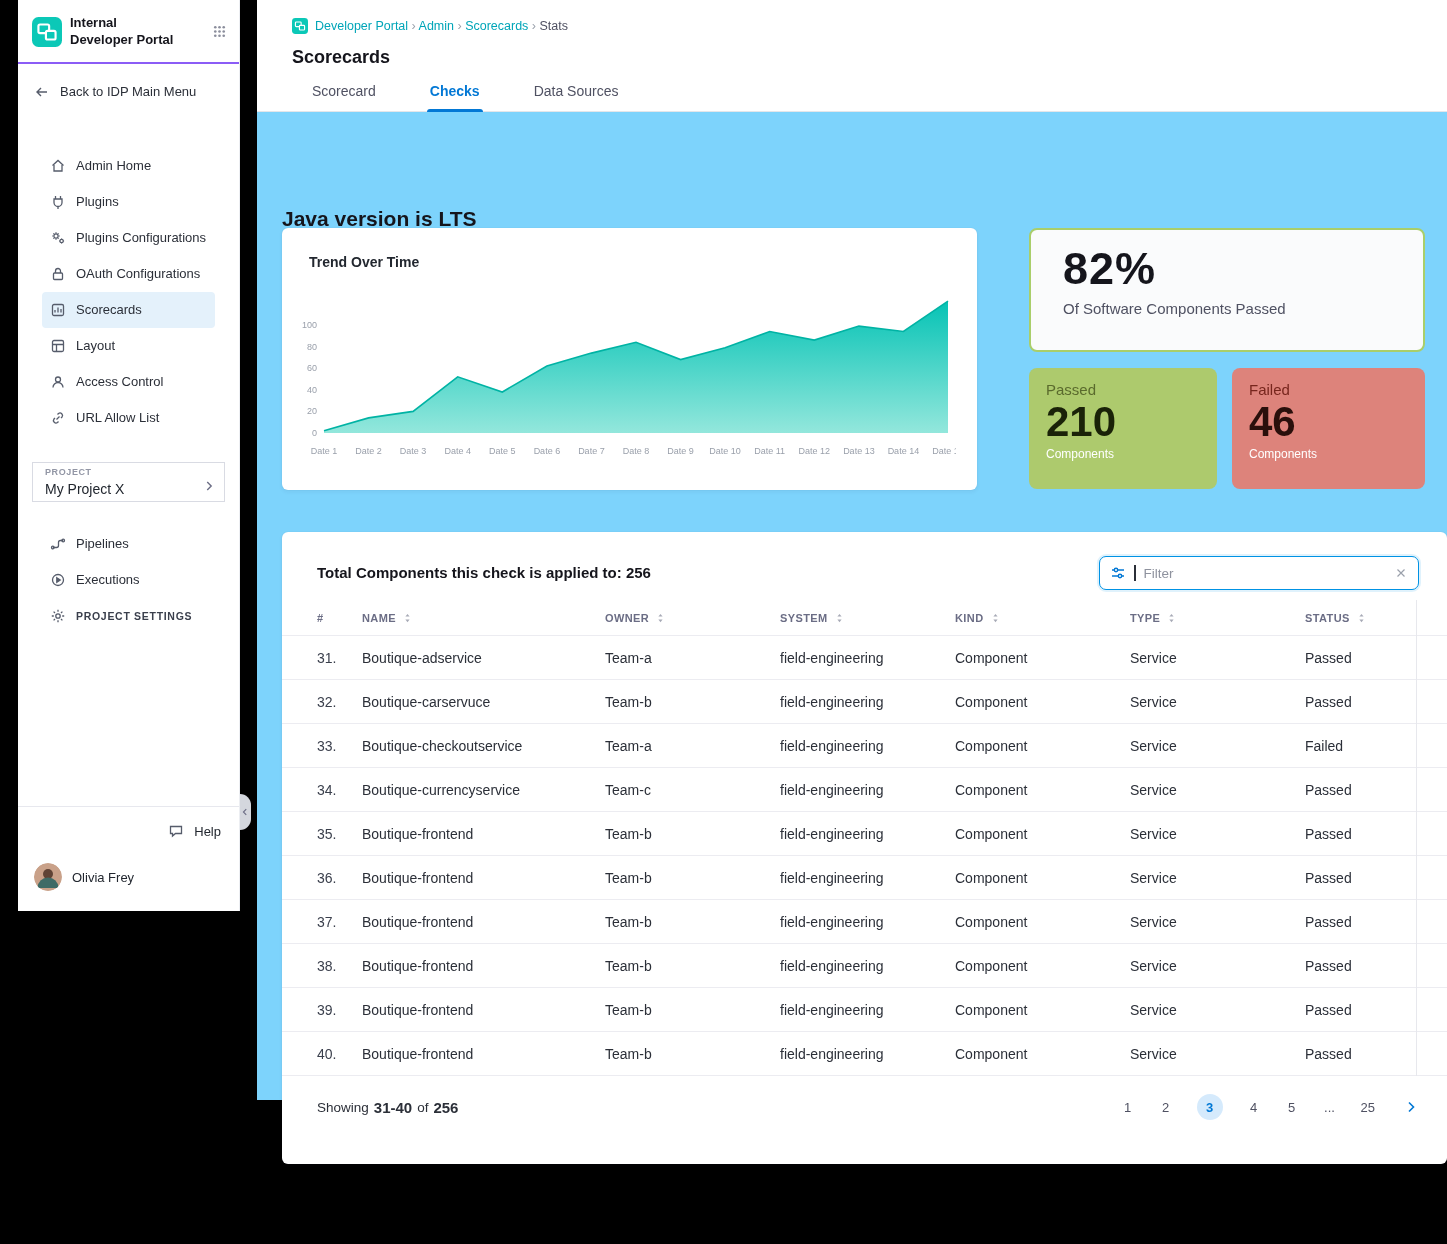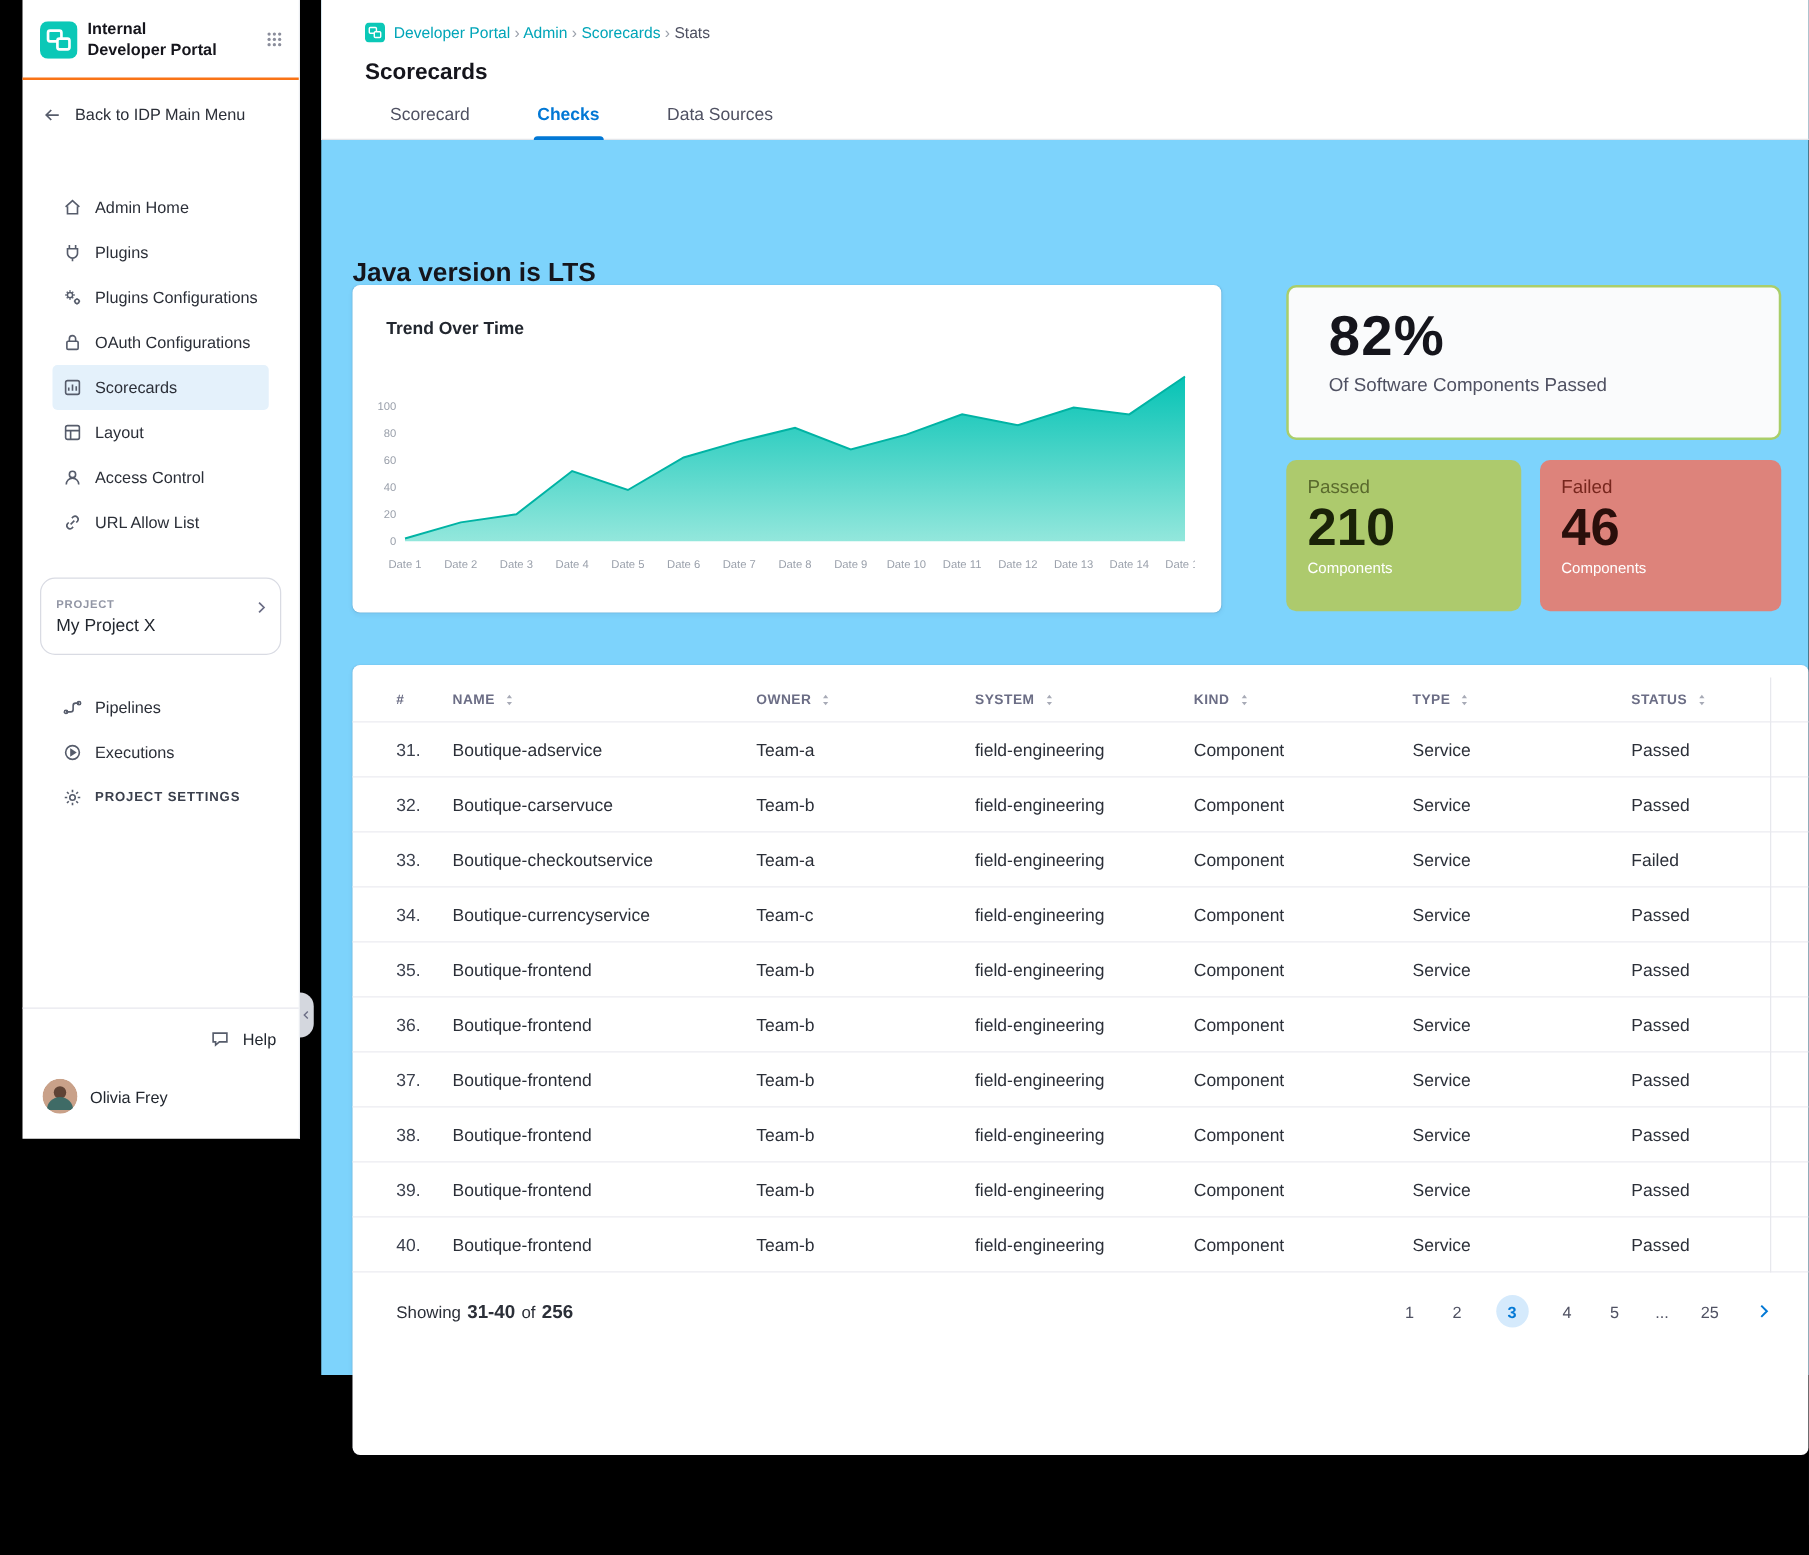--- a/index.html
+++ b/index.html
@@ -2,35 +2,35 @@
 <html><head>
 <meta charset="utf-8">
 <style>
   html,body{margin:0;padding:0;background:#000;}
   .stage{position:relative;width:1447px;height:1244px;background:#000;overflow:hidden;
          font-family:"Liberation Sans","DejaVu Sans",sans-serif;color:#22272f;}
 
   
   .sidebar{position:absolute;left:18px;top:0;width:222px;height:911px;background:#fff;
            border-right:1px solid #eceef2;display:flex;flex-direction:column;box-sizing:border-box;}
-  .side-header{display:flex;align-items:center;gap:8px;padding:15px 12px 13px 14px;border-bottom:2px solid #f97316;justify-content:center;}
+  .side-header{display:flex;align-items:center;gap:8px;padding:15px 12px 13px 14px;border-bottom:2px solid #8b5cf6;justify-content:center;}
   .logo svg{width:30px;height:30px;display:block;}
   .brand{font-size:13px;font-weight:700;line-height:1.3;color:#15151c;}
   .grid-ico{margin-left:auto;color:#8b8e9c;display:flex;cursor:pointer;}
   .grid-ico svg{width:15px;height:15px;}
   .back-item{display:flex;align-items:center;gap:10px;padding:20px 16px;font-size:13px;color:#2b2f38;cursor:pointer;}
   .nav{margin-top:28px;padding:0 24px;}
   .nav2{margin-top:24px;}
   .nav-item{display:flex;align-items:center;gap:10px;height:36px;padding:0 8px;border-radius:4px;
             font-size:13px;color:#2b2f38;cursor:pointer;}
   .nav-item.active{background:#e4f1fb;}
   .nav-item.caps .nav-label{font-size:10.5px;letter-spacing:.7px;font-weight:700;color:#3a3f4c;}
   .nav-ico{color:#565c6b;display:flex;}
   .nav-ico svg{width:16px;height:16px;}
-  .project-card{margin:26px 14px 0;border:1px solid #d9dbe3;border-radius:12px;padding:15px 12px;position:relative;cursor:pointer;}
+  .project-card{margin:26px 14px 0;border:1px solid #d9dbe3;border-radius:0;padding:4px 12px;position:relative;cursor:pointer;}
   .project-label{font-size:9px;font-weight:700;letter-spacing:.6px;color:#9296a5;}
   .project-name{font-size:14px;color:#22272f;margin-top:4px;}
   .project-chevron{position:absolute;right:8px;top:16px;color:#6b6d85;display:flex;}
   .project-chevron svg{width:14px;height:14px;}
   .side-spacer{flex:1;}
   .side-divider{height:1px;background:#e7e8ee;}
   .help-item{display:flex;align-items:center;gap:10px;padding:16px 18px;font-size:13px;cursor:pointer;justify-content:flex-end;}
   .user-row{display:flex;align-items:center;gap:10px;padding:8px 16px 20px;font-size:13px;cursor:pointer;}
   .avatar svg{width:28px;height:28px;border-radius:50%;display:block;}
   .collapse-handle{position:absolute;left:240px;top:794px;width:11px;height:36px;background:#d4d7de;
@@ -366,20 +366,39 @@
       <div class="stat-caption">Components</div>
     </div>
 
     <div class="stat-card failed-card">
       <div class="stat-label">Failed</div>
       <div class="stat-value">46</div>
       <div class="stat-caption">Components</div>
     </div>
 
     <div class="card table-card">
+      <div class="table-head-row">
+        <div class="table-title">Total Components this check is applied to: 256</div>
+        <div class="filter-box">
+          <span class="filter-ico">
+              <svg viewBox="0 0 16 16" fill="none" stroke="currentColor" stroke-width="1.4">
+                <path d="M2 5h12M2 11h12"></path>
+                <circle cx="6" cy="5" r="1.7" fill="#fff"></circle>
+                <circle cx="10" cy="11" r="1.7" fill="#fff"></circle>
+              </svg>
+            </span>
+          <span class="caret"></span>
+          <input class="filter-input" placeholder="Filter" style="">
+          <span class="close-ico">
+              <svg viewBox="0 0 16 16" fill="none" stroke="currentColor" stroke-width="1.4">
+                <path d="M4 4l8 8M12 4l-8 8"></path>
+              </svg>
+            </span>
+        </div>
+      </div>
 
       <div class="grid-table">
         <div class="t-head">
             <div class="th">
               <span>#</span>
             </div>
             <div class="th">
               <span>NAME</span>
               <span class="sort-ico">
                 <svg viewBox="0 0 12 14" fill="currentColor">

